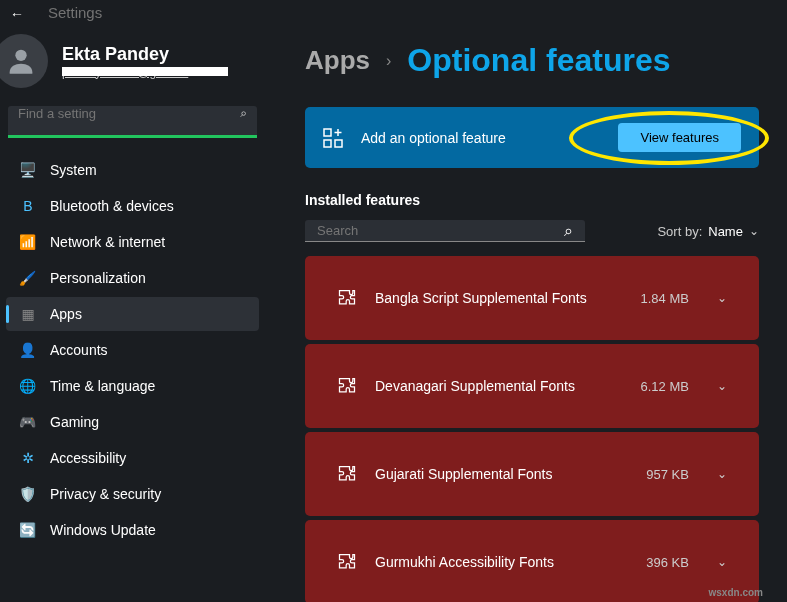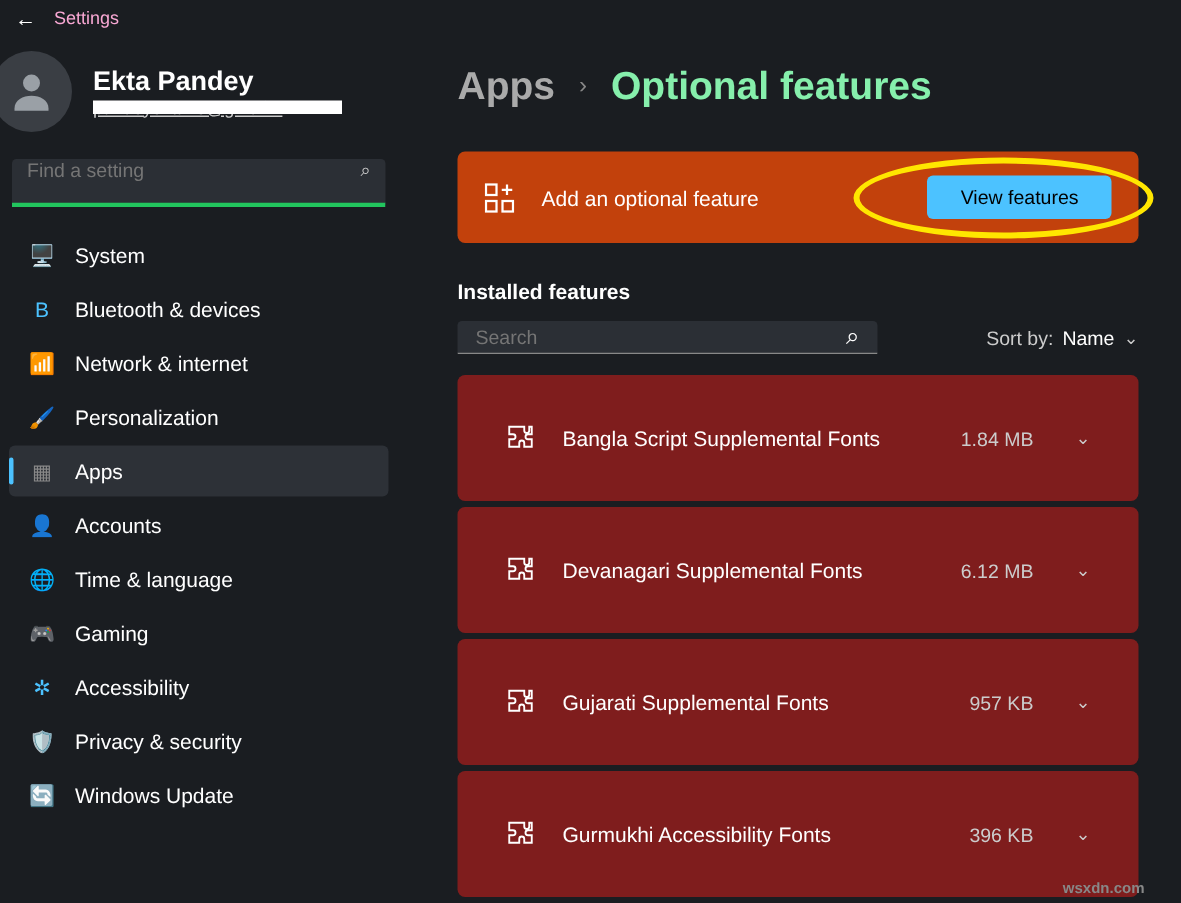--- a/index.html
+++ b/index.html
@@ -1,41 +1,41 @@
 <!DOCTYPE html>
 <html><head>
 <meta charset="utf-8">
 <style>
 * { margin: 0; padding: 0; box-sizing: border-box; font-family: "Segoe UI", sans-serif; }
 body { background: #1a1d21; color: #fff; width: 787px; height: 602px; overflow: hidden; position: relative; }
 .header-bar { display: flex; align-items: center; gap: 12px; padding: 4px 10px; height: 24px; }
 .back-arrow { font-size: 14px; color: #fff; cursor: pointer; }
-.header-title { font-size: 12px; color: #f9a8d4; }
+.header-title { font-size: 15px; color: #737373; margin-left: 12px; }
 .layout { display: flex; height: calc(100% - 24px); }
 .sidebar { width: 265px; padding-top: 10px; }
 .profile { display: flex; align-items: center; gap: 14px; padding: 0 10px 18px 0; }
 .avatar { width: 54px; height: 54px; border-radius: 50%; background: #3a3e44; display: flex; align-items: center; justify-content: center; margin-left: -6px; }
 .avatar svg { width: 34px; height: 34px; }
 .profile-name { font-size: 18px; font-weight: 600; }
 .profile-email { font-size: 12px; color: #ccc; text-decoration: underline; position: relative; }
 .profile-email::after { content: ""; position: absolute; left: 0; right: -40px; top: 2px; height: 9px; background: #fff; }
 .search-box { margin: 0 8px 14px 8px; background: #2b2f35; border-bottom: 3px solid #22c55e; height: 32px; display: flex; align-items: flex-start; padding: 0 10px; border-radius: 3px 3px 0 0; }
 .search-box input { flex: 1; background: transparent; border: none; outline: none; color: #ccc; font-size: 13px; }
 .search-box .icon { font-size: 12px; color: #ccc; }
 .nav { display: flex; flex-direction: column; }
 .nav-item { display: flex; align-items: center; gap: 14px; padding: 9px 14px; font-size: 14px; cursor: pointer; border-radius: 4px; margin: 1px 6px; position: relative; }
 .nav-item.active { background: #2d3137; }
 .nav-item.active::before { content: ""; position: absolute; left: 0; top: 8px; bottom: 8px; width: 3px; background: #4cc2ff; border-radius: 2px; }
 .nav-icon { width: 16px; height: 16px; display: flex; align-items: center; justify-content: center; font-size: 14px; }
 .main { flex: 1; padding: 18px 28px 0 40px; overflow-y: hidden; }
 .breadcrumb { display: flex; align-items: center; gap: 16px; margin-bottom: 28px; }
 .breadcrumb .crumb-apps { font-size: 26px; font-weight: 600; color: #aaa; }
 .breadcrumb .chev { font-size: 16px; color: #888; }
-.breadcrumb .crumb-page { font-size: 26px; font-weight: 600; color: #86efac; }
-.card { background: #c2410c; border-radius: 5px; padding: 16px 18px; display: flex; align-items: center; gap: 18px; margin-bottom: 6px; position: relative; }
+.breadcrumb .crumb-page { font-size: 32px; font-weight: 600; color: #0ea5e9; }
+.card { background: #0369a1; border-radius: 5px; padding: 16px 18px; display: flex; align-items: center; gap: 18px; margin-bottom: 6px; position: relative; }
 .card-icon { width: 20px; height: 20px; display: flex; align-items: center; justify-content: center; }
 .card-title { flex: 1; font-size: 14px; }
 .btn { background: #383c42; border: 1px solid #44484e; color: #fff; padding: 6px 20px; border-radius: 4px; font-size: 13px; cursor: pointer; }
 .btn.primary { background: #4cc2ff; color: #000; border: none; padding: 7px 22px; }
 .highlight-ring { position: absolute; border: 4px solid #ffe600; border-radius: 50%; width: 200px; height: 54px; right: -10px; top: 50%; transform: translateY(-50%); pointer-events: none; }
 .section-title { font-size: 14px; font-weight: 600; margin: 24px 0 12px 0; }
 .filter-row { display: flex; gap: 14px; align-items: center; margin-bottom: 14px; }
 .filter-search { flex: 0 0 280px; background: #2b2f35; border-bottom: 1px solid #888; height: 22px; display: flex; align-items: center; padding: 0 12px; border-radius: 3px 3px 0 0; }
 .filter-search input { flex: 1; background: transparent; border: none; outline: none; color: #ccc; font-size: 13px; }
 .sort { margin-left: auto; display: flex; align-items: center; gap: 6px; font-size: 13px; color: #ccc; cursor: pointer; }

